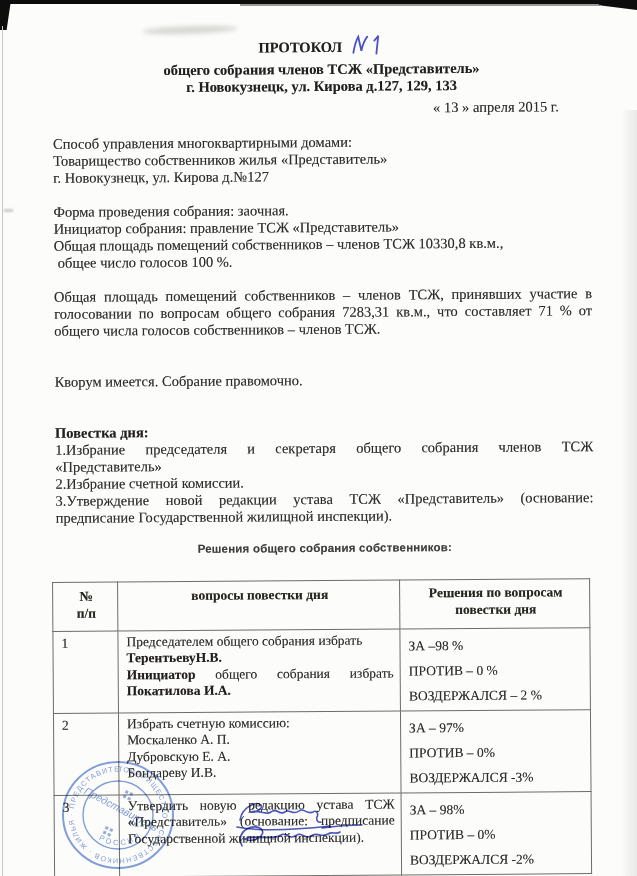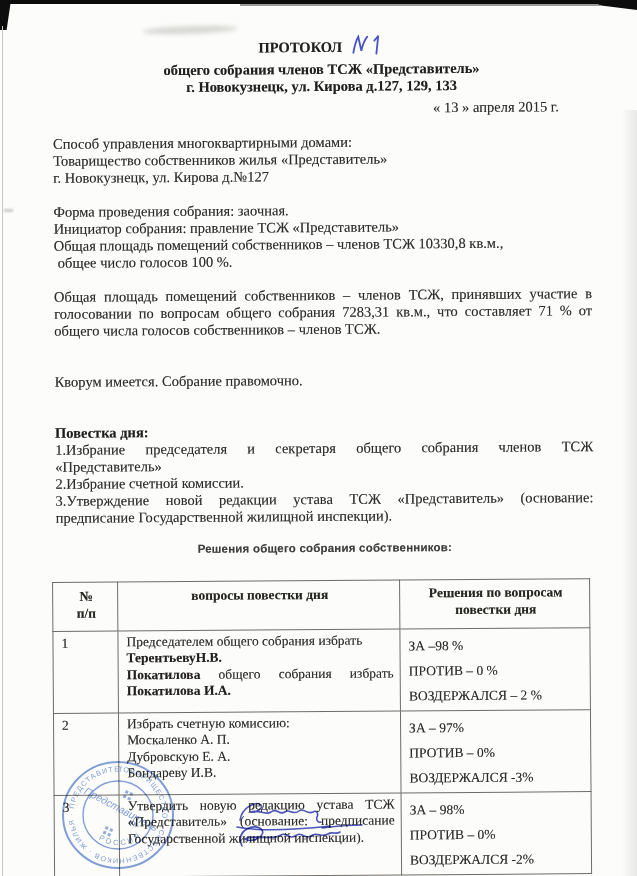--- a/index.html
+++ b/index.html
@@ -147,21 +147,21 @@
           <div>Решения по вопросам</div>
           <div>повестки дня</div>
         </td>
       </tr>
 
       <tr class="r1">
         <td class="c-num">1</td>
         <td class="c-q">
           <div class="qline">Председателем общего собрания  избрать</div>
           <div class="qline bold">ТерентьевуН.В.</div>
-          <div class="qline jline"><span class="bold">Покатилова</span> <span>общего собрания избрать</span></div>
+          <div class="qline jline"><span class="bold">Инициатор</span> <span>общего собрания избрать</span></div>
           <div class="qline bold">Покатилова И.А.</div>
         </td>
         <td class="c-d">
           <div class="dline">ЗА –98 %</div>
           <div class="dline">ПРОТИВ – 0 %</div>
           <div class="dline">ВОЗДЕРЖАЛСЯ – 2 %</div>
         </td>
       </tr>
 
       <tr class="r2">

